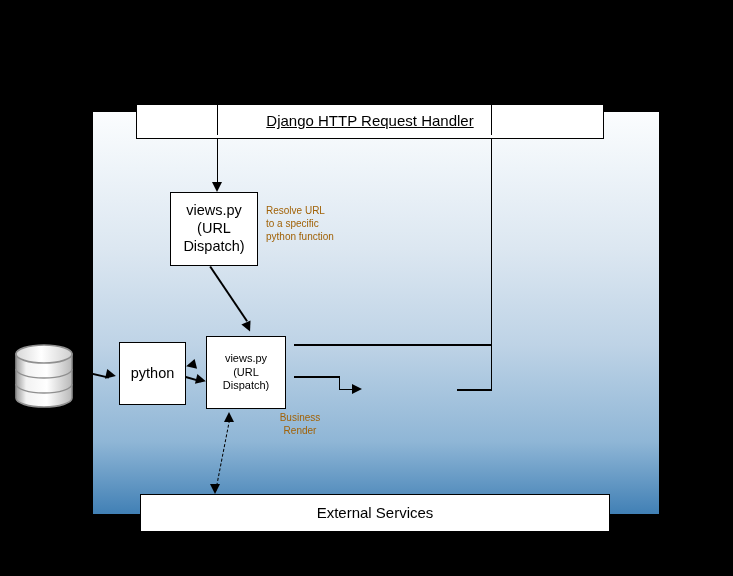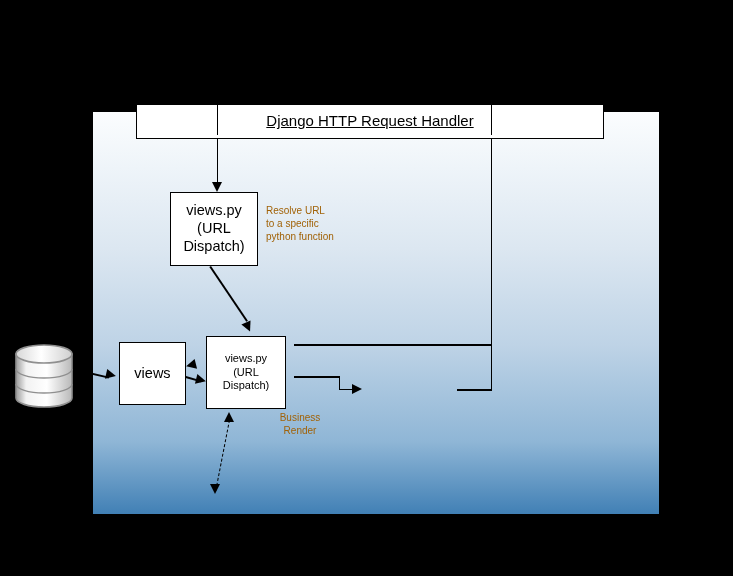--- a/index.html
+++ b/index.html
@@ -179,24 +179,27 @@
 Dispatch)</span>
   </div>
 
   <div class="node" id="views-box">
     <span class="node-text">views.py
 (URL
 Dispatch)</span>
   </div>
 
   <div class="node" id="models-box">
-    <span class="node-text">views</span>
-  </div>
-
-
+    <span class="node-text">python</span>
+  </div>
+
+
+  <div class="node" id="external-box">
+    <span class="node-text">External Services</span>
+  </div>
 
   <div class="label" id="label-resolve">Resolve URL
 to a specific
 python function</div>
   <div class="label" id="label-business">Business
 Render</div>
 
 </div>
 
 </body></html>

